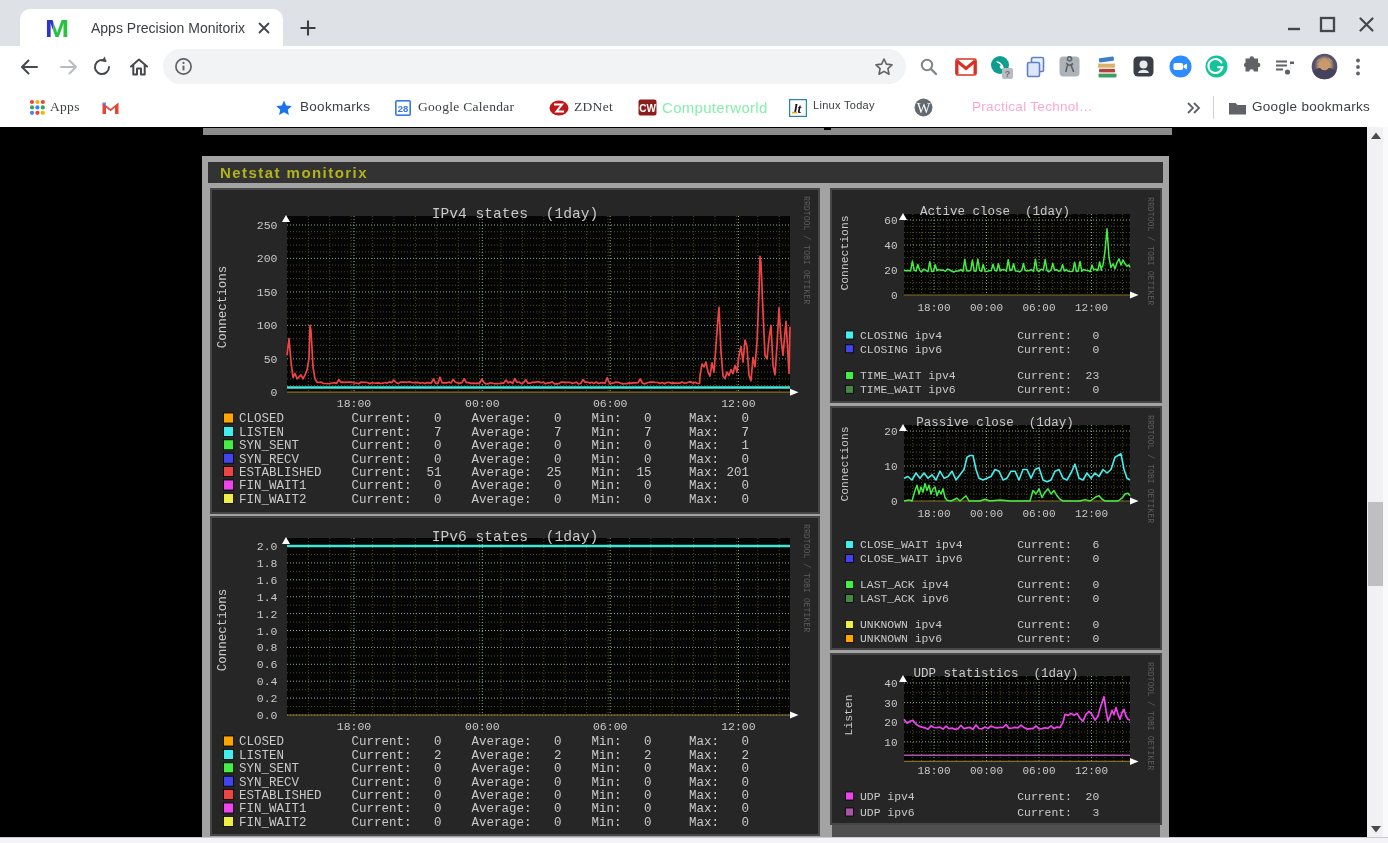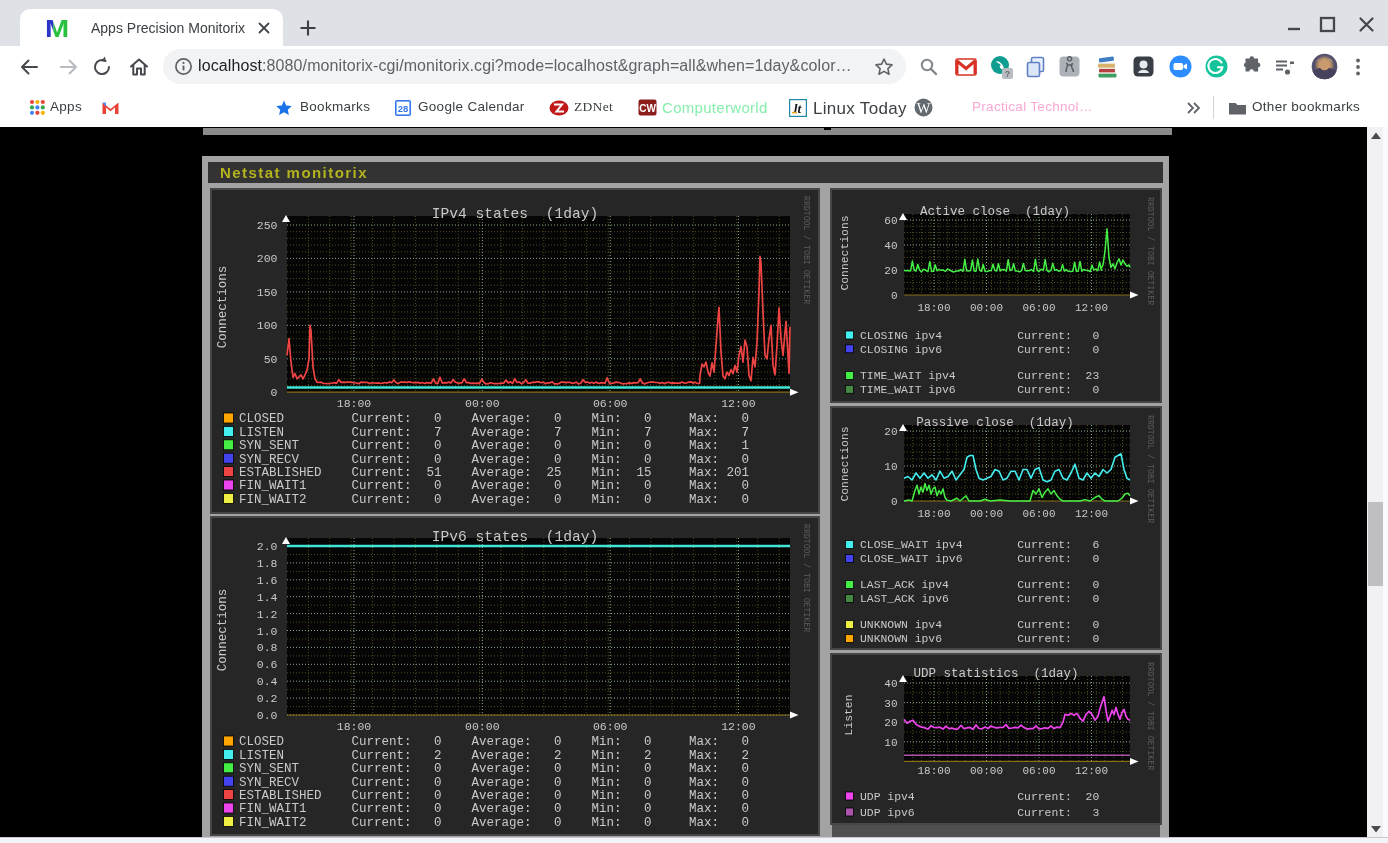--- a/index.html
+++ b/index.html
@@ -55,21 +55,20 @@
     </svg>
 <svg style="position:absolute;left:126.5px;top:55.0px" width="24" height="24" viewBox="0 0 24 24">
       <path d="M4 11.5 L12 4.5 L20 11.5 M6.3 9.6 V19.5 H10 V13.5 H14 V19.5 H17.7 V9.6" stroke="#46494d" stroke-width="2" fill="none" stroke-linejoin="round" stroke-linecap="round"></path>
     </svg>
 <div style="position:absolute;left:163px;top:49px;width:743px;height:34.5px;background:#f1f3f4;border-radius:17.5px"></div>
 <svg style="position:absolute;left:174.0px;top:57.0px" width="19" height="19" viewBox="0 0 19 19">
       <circle cx="9.5" cy="9.5" r="7.6" fill="none" stroke="#5f6368" stroke-width="1.7"></circle>
       <path d="M9.5 8.6 V13.4" stroke="#5f6368" stroke-width="1.9"></path>
       <circle cx="9.5" cy="5.9" r="1.1" fill="#5f6368"></circle>
     </svg>
-<div style="position:absolute;left:198px;top:57px;font-family:'Liberation Sans',sans-serif;font-size:16px;letter-spacing:0.1px;color:#5f6368;white-space:nowrap"><span style="color:#202124">localhost</span>:8080/monitorix-cgi/monitorix.cgi?mode=localhost&amp;graph=all&amp;when=1day&amp;color…</div>
 <svg style="position:absolute;left:873.0px;top:55.5px" width="22" height="22" viewBox="0 0 22 22">
       <path d="M11 3 L13.4 8.1 L19 8.8 L14.9 12.6 L16 18.2 L11 15.4 L6 18.2 L7.1 12.6 L3 8.8 L8.6 8.1 Z" fill="none" stroke="#5f6368" stroke-width="1.6" stroke-linejoin="round"></path>
     </svg>
 <svg style="position:absolute;left:918.0px;top:55.5px" width="22" height="22" viewBox="0 0 22 22">
       <circle cx="9" cy="9" r="5.2" fill="none" stroke="#80868b" stroke-width="2"></circle>
       <path d="M13 13 L18 18" stroke="#80868b" stroke-width="2.4" stroke-linecap="round"></path>
     </svg>
 <svg style="position:absolute;left:953.5px;top:54.5px" width="24" height="24" viewBox="0 0 24 24">
       <rect x="2" y="4" width="20" height="16" rx="1.5" fill="#fff" stroke="#d93025" stroke-width="1.5"></rect>
       <path d="M3 6 L12 13.5 L21 6" fill="none" stroke="#d93025" stroke-width="3"></path>
@@ -143,65 +142,65 @@
       <circle cx="3.0" cy="3.0" r="2.1" fill="#e8453c"></circle>
       <circle cx="8.4" cy="3.0" r="2.1" fill="#f4b400"></circle>
       <circle cx="13.8" cy="3.0" r="2.1" fill="#e8453c"></circle>
       <circle cx="3.0" cy="8.4" r="2.1" fill="#34a853"></circle>
       <circle cx="8.4" cy="8.4" r="2.1" fill="#4285f4"></circle>
       <circle cx="13.8" cy="8.4" r="2.1" fill="#34a853"></circle>
       <circle cx="3.0" cy="13.8" r="2.1" fill="#4285f4"></circle>
       <circle cx="8.4" cy="13.8" r="2.1" fill="#e8453c"></circle>
       <circle cx="13.8" cy="13.8" r="2.1" fill="#f4b400"></circle>
     </svg>
-<div style="font-family:Liberation Sans, sans-serif;font-size:13.5px;letter-spacing:0.3px;color:#3c4043;position:absolute;top:99px;white-space:nowrap;left:50px">Apps</div>
+<div style="font-family:Liberation Serif, serif;font-size:13.5px;letter-spacing:0.3px;color:#3c4043;position:absolute;top:99px;white-space:nowrap;left:50px">Apps</div>
 <svg style="position:absolute;left:100.5px;top:100.0px" width="19" height="15" viewBox="0 0 19 15">
       <path d="M1.5 14 V2.5 L9.5 9 L17.5 2.5 V14 H14 V7.5 L9.5 11.2 L5 7.5 V14 Z" fill="#ea4335"></path>
       <path d="M1.5 2.5 H5 V7 Z" fill="#4285f4" opacity="0.9"></path>
     </svg>
 <div style="font-family:'Liberation Sans',sans-serif;font-size:13.5px;letter-spacing:0.3px;color:#ffffff;position:absolute;top:99px;white-space:nowrap;left:126px">Inbox (16) - sjvn0…</div>
 <svg style="position:absolute;left:275.0px;top:98.5px" width="18" height="18" viewBox="0 0 18 18">
       <path d="M9 1.5 L11.2 6.4 L16.8 7 L12.8 10.7 L13.9 16 L9 13.3 L4.1 16 L5.2 10.7 L1.2 7 L6.8 6.4 Z" fill="#1a73e8"></path>
     </svg>
 <div style="font-family:Liberation Sans, sans-serif;font-size:13.5px;letter-spacing:0.3px;color:#3c4043;position:absolute;top:99px;white-space:nowrap;left:300px">Bookmarks</div>
 <svg style="position:absolute;left:394.0px;top:98.5px" width="18" height="18" viewBox="0 0 18 18">
       <rect x="1" y="1" width="16" height="16" rx="2" fill="#3577ec"></rect>
       <rect x="2.6" y="2.6" width="12.8" height="12.8" fill="#fff"></rect>
       <text x="9" y="13" font-family="Liberation Sans, sans-serif" font-size="9.5" font-weight="bold" fill="#3577ec" text-anchor="middle">28</text>
     </svg>
-<div style="font-family:Liberation Sans, sans-serif;font-size:13.5px;letter-spacing:0.3px;color:#3c4043;position:absolute;top:99px;white-space:nowrap;left:418px">Google Calendar</div>
+<div style="font-family:Liberation Serif, serif;font-size:13.5px;letter-spacing:0.3px;color:#3c4043;position:absolute;top:99px;white-space:nowrap;left:418px">Google Calendar</div>
 <svg style="position:absolute;left:549.0px;top:99.5px" width="20" height="16" viewBox="0 0 20 16">
       <ellipse cx="10" cy="8" rx="9.5" ry="7.5" fill="#c01818"></ellipse>
       <path d="M5 4.5 H13 L7.5 11.5 H15" stroke="#fff" stroke-width="2" fill="none"></path>
     </svg>
 <div style="font-family:Liberation Serif, serif;font-size:13.5px;letter-spacing:0.3px;color:#3c4043;position:absolute;top:99px;white-space:nowrap;left:574px">ZDNet</div>
 <svg style="position:absolute;left:637.5px;top:99.0px" width="19" height="17" viewBox="0 0 19 17">
       <rect x="0.5" y="0.5" width="18" height="16" rx="2" fill="#8b1d1d"></rect>
       <text x="9.5" y="12.5" font-family="Liberation Sans, sans-serif" font-size="10" font-weight="bold" fill="#fff" text-anchor="middle">CW</text>
     </svg>
 <div style="font-family:'Liberation Sans',sans-serif;font-size:15px;letter-spacing:0.3px;color:#86efac;position:absolute;top:99px;white-space:nowrap;left:662px">Computerworld</div>
 <svg style="position:absolute;left:789.0px;top:98.5px" width="18" height="18" viewBox="0 0 18 18">
       <rect x="0.5" y="0.5" width="17" height="17" fill="#fdfdfd" stroke="#2088a8" stroke-width="1.4"></rect>
       <text x="8.5" y="13.5" font-family="Liberation Serif, serif" font-size="13.5" font-weight="bold" font-style="italic" fill="#10151a" text-anchor="middle">lt</text>
       <rect x="3" y="12.8" width="5" height="1.6" fill="#e8a81c"></rect>
     </svg>
-<div style="font-family:'Liberation Sans',sans-serif;font-size:17px;letter-spacing:0.3px;color:#3c4043;position:absolute;top:99px;white-space:nowrap;left:813px">Linux Today</div>
+<div style="font-family:'Liberation Sans',sans-serif;font-size:11px;letter-spacing:0.3px;color:#3c4043;position:absolute;top:99px;white-space:nowrap;left:813px">Linux Today</div>
 <svg style="position:absolute;left:913.5px;top:98.0px" width="19" height="19" viewBox="0 0 19 19">
       <circle cx="9.5" cy="9.5" r="9" fill="#636a70"></circle>
       <text x="9.5" y="14.5" font-family="Liberation Serif, serif" font-size="14.5" fill="#fff" text-anchor="middle">W</text>
     </svg>
 <div style="font-family:'Liberation Sans',sans-serif;font-size:13.5px;letter-spacing:0.3px;color:#f9a8d4;position:absolute;top:99px;white-space:nowrap;left:972px">Practical Technol…</div>
 <svg style="position:absolute;left:1185.0px;top:99.5px" width="18" height="16" viewBox="0 0 18 16">
       <path d="M3 3 L8 8 L3 13 M9 3 L14 8 L9 13" stroke="#5f6368" stroke-width="1.8" fill="none"></path>
     </svg>
 <div style="position:absolute;left:1213px;top:96px;width:1px;height:23px;background:#d0d3d7"></div>
 <svg style="position:absolute;left:1227.5px;top:99.5px" width="19" height="16" viewBox="0 0 19 16">
       <path d="M1 3 H7.5 L9.5 5 H18 V14.5 H1 Z" fill="#5f6368"></path>
     </svg>
-<div style="font-family:'Liberation Sans',sans-serif;font-size:13.5px;letter-spacing:0.3px;color:#3c4043;position:absolute;top:99px;white-space:nowrap;left:1252px">Other bookmarks</div>
+<div style="font-family:'Liberation Sans',sans-serif;font-size:13.5px;letter-spacing:0.3px;color:#3c4043;position:absolute;top:99px;white-space:nowrap;left:1252px">Google bookmarks</div>
 <div style="position:absolute;left:0;top:126.5px;width:1388px;height:716.5px;background:#000"></div>
 <div style="position:absolute;left:203px;top:127.5px;width:969px;height:7px;background:#8b8b8b"></div>
 <div style="position:absolute;left:824px;top:127.5px;width:7px;height:2.5px;background:#000"></div>
 <div style="position:absolute;left:202px;top:156px;width:967px;height:687px;background:#a3a3a3"></div>
 <div style="position:absolute;left:208px;top:162px;width:955px;height:21px;background:#333333"></div>
 <div style="position:absolute;left:220px;top:164px;font-family:'Liberation Sans',sans-serif;font-size:15px;font-weight:bold;letter-spacing:1.45px;color:#b3b31d">Netstat monitorix</div>
 <div style="position:absolute;left:832px;top:825px;width:328px;height:12px;background:#4f4f4f"></div>
 <svg style="position:absolute;left:210px;top:188px" width="610" height="326" viewBox="210 188 610 326">
       <rect x="210" y="188" width="610" height="326" fill="#262626" stroke="#464646" stroke-width="4" stroke-opacity="0.9"></rect>
       <rect x="211" y="189" width="608" height="324" fill="none" stroke="#464646" stroke-width="2"></rect>

